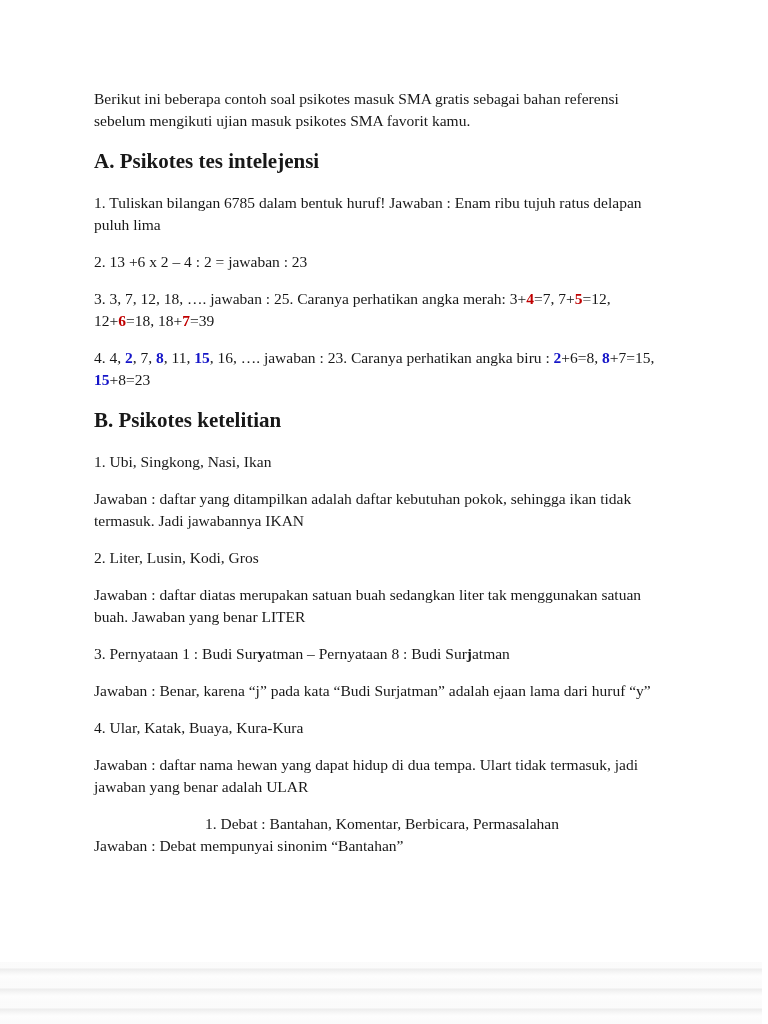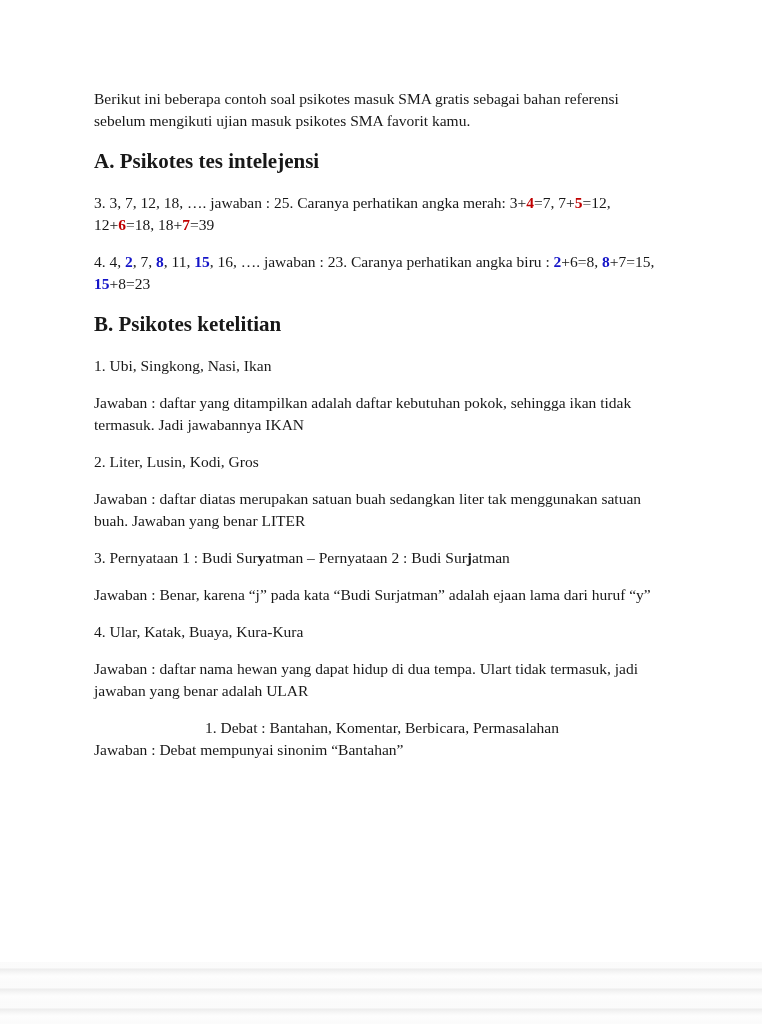--- a/index.html
+++ b/index.html
@@ -66,38 +66,40 @@
 </head>
 <body>
 
 <div class="page">
   <div class="content">
 
     <p>Berikut ini beberapa contoh soal psikotes masuk SMA gratis sebagai bahan referensi sebelum mengikuti ujian masuk psikotes SMA favorit kamu.</p>
 
     <h2>A. Psikotes tes intelejensi</h2>
 
+    <p>1. Tuliskan bilangan 6785 dalam bentuk huruf! Jawaban : Enam ribu tujuh ratus delapan puluh lima</p>
 
+    <p>2. 13 +6 x 2 – 4 : 2 = jawaban : 23</p>
 
     <p><span>3. 3, 7, 12, 18, …. jawaban : 25. Caranya perhatikan angka merah: 3+</span><span class="red">4</span><span>=7,  7+</span><span class="red">5</span><span>=12, 12+</span><span class="red">6</span><span>=18,  18+</span><span class="red">7</span><span>=39</span></p>
 
     <p><span>4. 4, </span><span class="blue">2</span><span>, 7, </span><span class="blue">8</span><span>, 11, </span><span class="blue">15</span><span>, 16, …. jawaban : 23. Caranya perhatikan angka biru : </span><span class="blue">2</span><span>+6=8,  </span><span class="blue">8</span><span>+7=15, </span><span class="blue">15</span><span>+8=23</span></p>
 
     <h2>B. Psikotes ketelitian</h2>
 
 
     <p>1. Ubi, Singkong, Nasi, Ikan</p>
 
     <p>Jawaban : daftar yang ditampilkan adalah daftar kebutuhan pokok, sehingga ikan tidak termasuk. Jadi jawabannya IKAN</p>
 
     <p>2. Liter, Lusin, Kodi, Gros</p>
 
     <p>Jawaban : daftar diatas merupakan satuan buah sedangkan liter tak menggunakan satuan buah. Jawaban yang benar LITER</p>
 
-    <p><span>3. Pernyataan 1 : Budi Sur</span><span class="bold">y</span><span>atman – Pernyataan 2 : Budi Sur</span><span class="bold">j</span><span>atman</span></p>
+    <p><span>3. Pernyataan 1 : Budi Sur</span><span class="bold">y</span><span>atman – Pernyataan 8 : Budi Sur</span><span class="bold">j</span><span>atman</span></p>
 
     <p>Jawaban : Benar, karena “j” pada kata “Budi Surjatman” adalah ejaan lama dari huruf “y”</p>
 
     <p>4. Ular, Katak, Buaya, Kura-Kura</p>
 
     <p>Jawaban : daftar nama hewan yang dapat hidup di dua tempa. Ulart tidak termasuk, jadi jawaban yang benar adalah ULAR</p>
 
 
     <p class="tight">1. Debat : Bantahan, Komentar, Berbicara, Permasalahan</p>
     <p>Jawaban : Debat mempunyai sinonim “Bantahan”</p>

